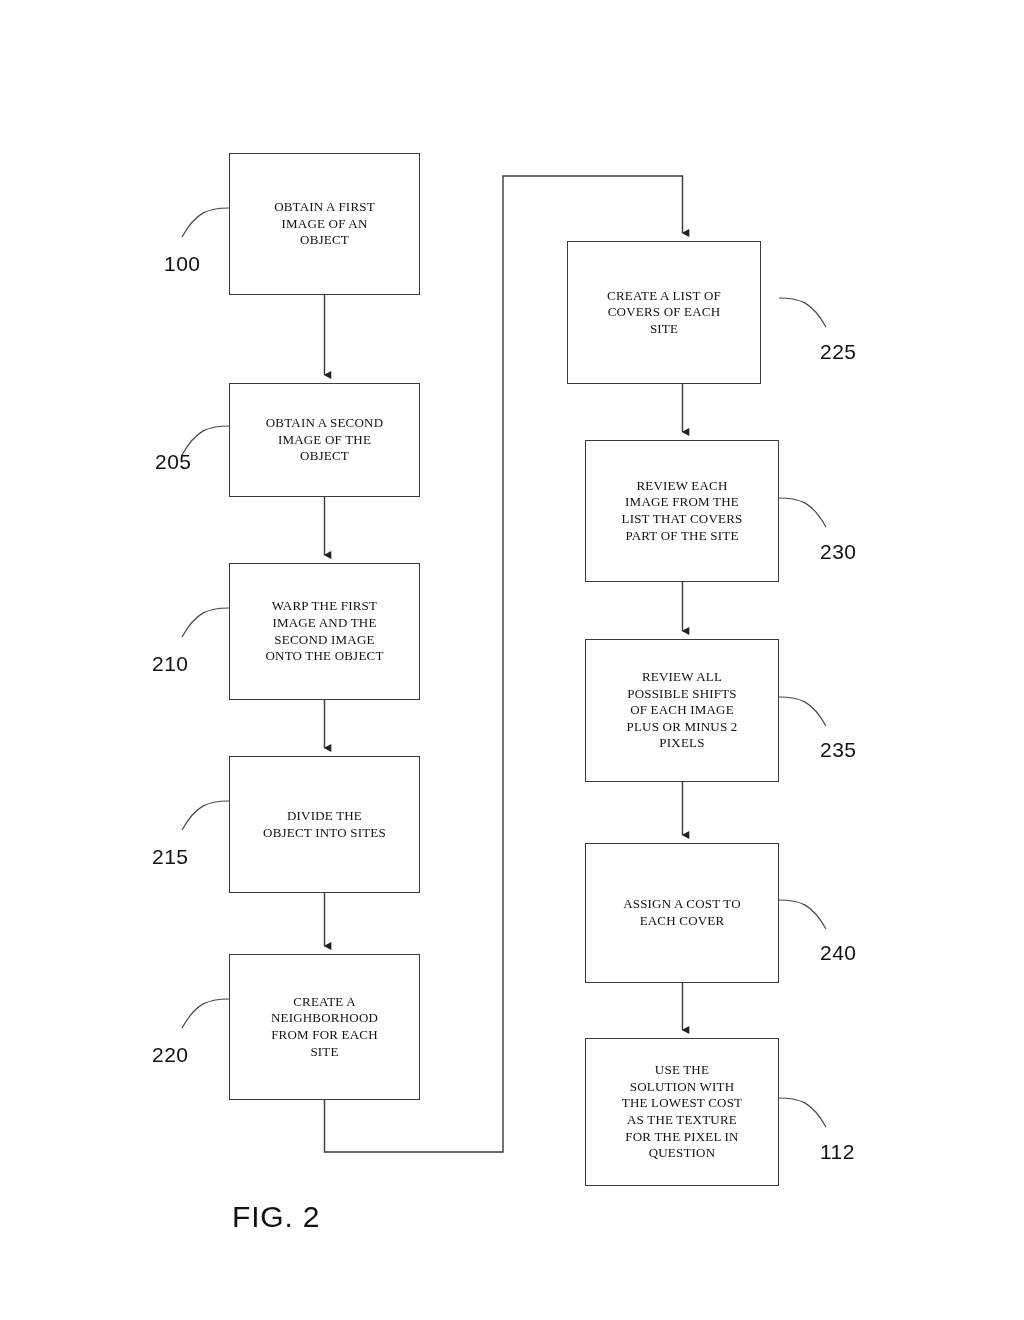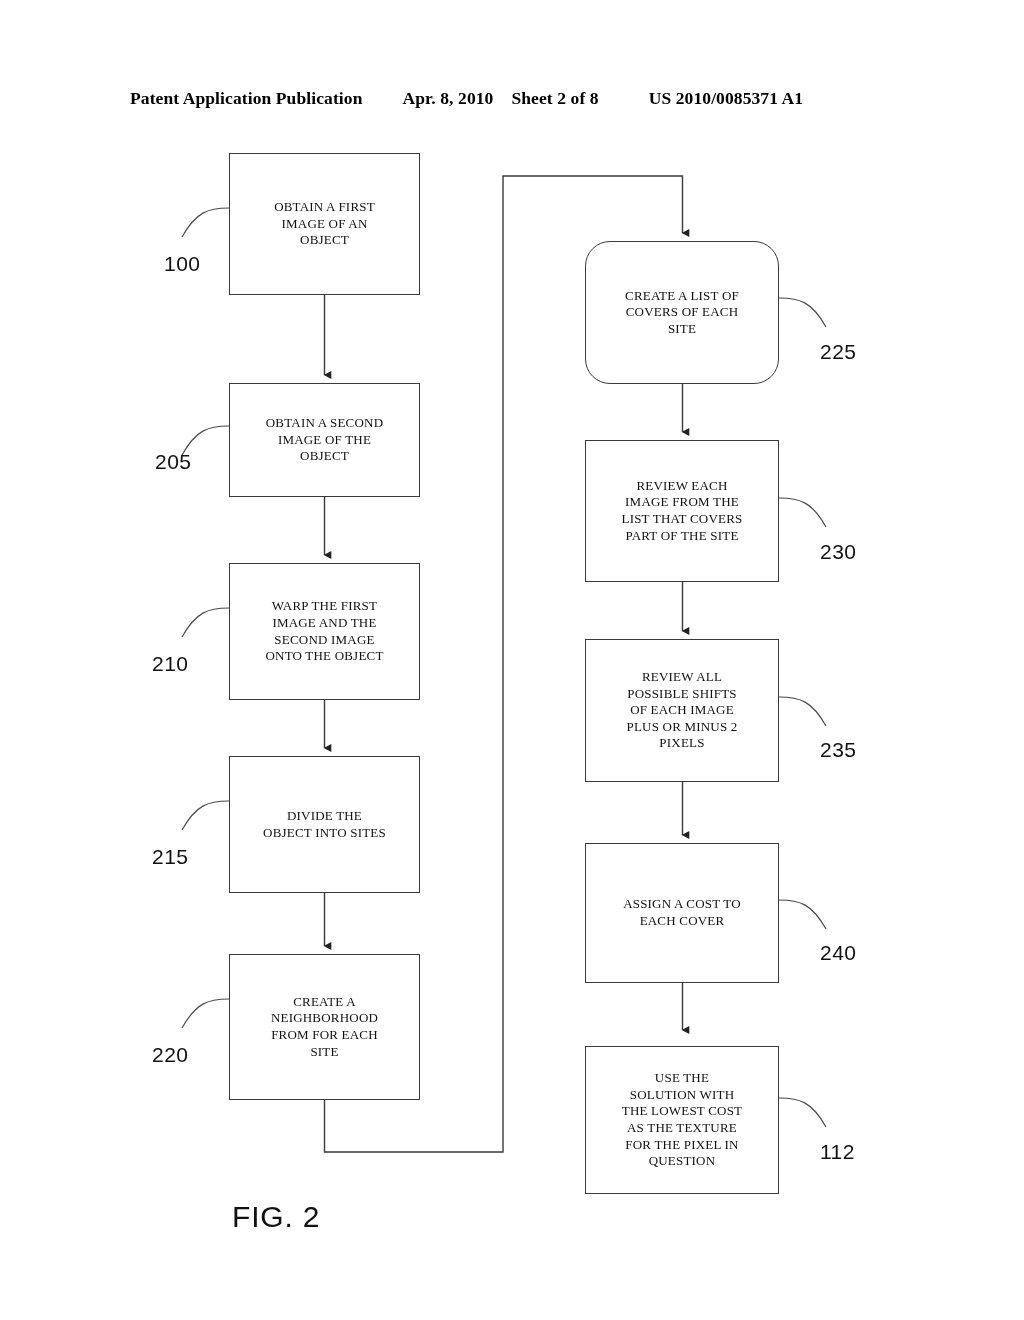--- a/index.html
+++ b/index.html
@@ -88,26 +88,20 @@
     width: 1024px;
     height: 1320px;
     pointer-events: none;
   }
 </style>
 </head>
 <body>
 
 <div id="page">
 
-  <div id="header">
-    <span class="h-pub">Patent Application Publication</span>
-    <span class="h-date">Apr. 8, 2010</span>
-    <span class="h-sheet">Sheet 2 of 8</span>
-    <span class="h-num">US 2010/0085371 A1</span>
-  </div>
 
   <svg id="lines" viewBox="0 0 1024 1320" width="1024" height="1320" xmlns="http://www.w3.org/2000/svg">
     <defs>
       <marker id="arrowhead" markerWidth="9" markerHeight="9" refX="4.2" refY="7.4" orient="auto" markerUnits="userSpaceOnUse">
         <polygon points="0.3,0.6 8.1,0.6 4.2,8.2" fill="#222222"></polygon>
       </marker>
     </defs>
 
     <g stroke="#3a3a3a" stroke-width="1.4" fill="none">
 
@@ -161,21 +155,21 @@
     <span class="btext">DIVIDE THE
 OBJECT INTO SITES</span>
   </div>
   <div class="fbox" style="left:229px; top:954px; width:191px; height:146px;">
     <span class="btext">CREATE A
 NEIGHBORHOOD
 FROM FOR EACH
 SITE</span>
   </div>
 
-  <div class="fbox" style="left:585px; top:241px; width:194px; height:143px;border-radius:25px;">
+  <div class="fbox" style="left:567px; top:241px; width:194px; height:143px;">
     <span class="btext">CREATE A LIST OF
 COVERS OF EACH
 SITE</span>
   </div>
   <div class="fbox" style="left:585px; top:440px; width:194px; height:142px;">
     <span class="btext">REVIEW EACH
 IMAGE FROM THE
 LIST THAT COVERS
 PART OF THE SITE</span>
   </div>
@@ -183,21 +177,21 @@
     <span class="btext">REVIEW ALL
 POSSIBLE SHIFTS
 OF EACH IMAGE
 PLUS OR MINUS 2
 PIXELS</span>
   </div>
   <div class="fbox" style="left:585px; top:843px; width:194px; height:140px;">
     <span class="btext">ASSIGN A COST TO
 EACH COVER</span>
   </div>
-  <div class="fbox" style="left:585px; top:1038px; width:194px; height:148px;margin-top:8px;">
+  <div class="fbox" style="left:585px; top:1038px; width:194px; height:148px;">
     <span class="btext">USE THE
 SOLUTION WITH
 THE LOWEST COST
 AS THE TEXTURE
 FOR THE PIXEL IN
 QUESTION</span>
   </div>
 
   <div class="refnum" style="left:164px; top:252px;">100</div>
   <div class="refnum" style="left:155px; top:450px;">205</div>

